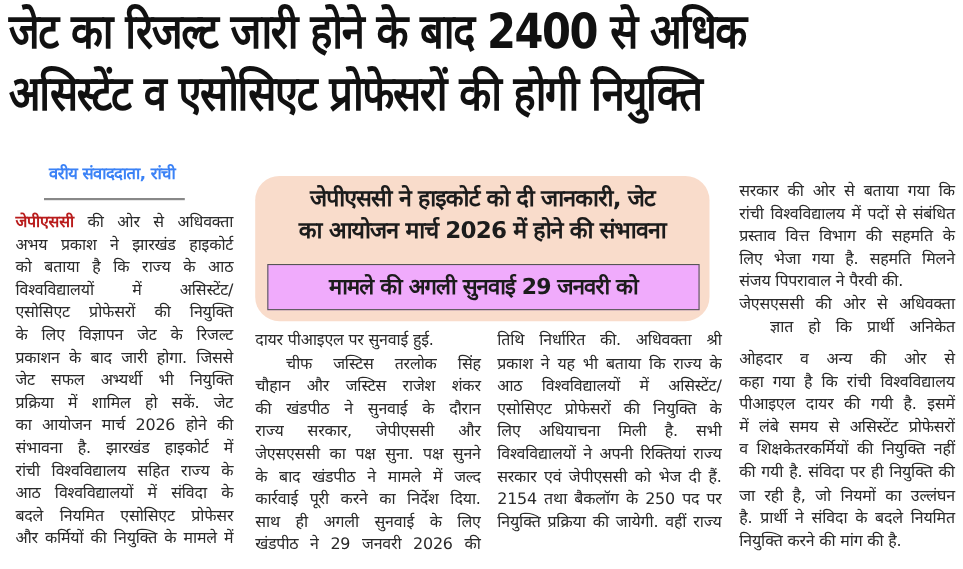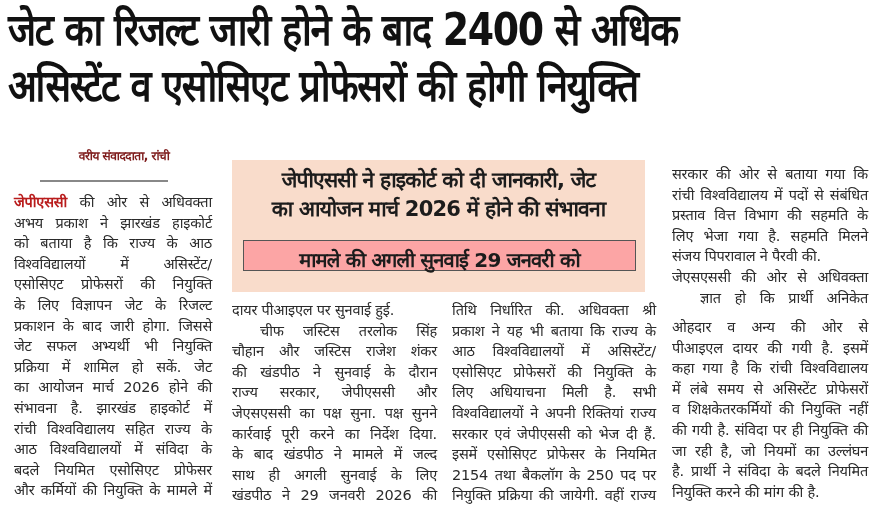--- a/index.html
+++ b/index.html
@@ -10,22 +10,22 @@
       position: absolute; left: 8px; top: 2px; width: 862px;
       font-family: "DejaVu Sans", sans-serif;
       font-weight: bold; font-size: 44px; line-height: 56px;
       letter-spacing: -1.5px; color: #111;
       transform: scaleX(0.86); transform-origin: left top;
       white-space: nowrap;
     }
     .headline .line { display: block; height: 56px; }
 
     .byline {
-      position: absolute; left: 26px; top: 147px; width: 196px;
-      text-align: center; font-weight: bold; font-size: 12px; color: #7f1d1d;
+      position: absolute; left: 4px; top: 147px; width: 196px;
+      text-align: center; font-weight: bold; font-size: 15px; color: #3b82f6;
       letter-spacing: -0.5px;
     }
     .byline-rule {
       position: absolute; left: 40px; top: 180px; width: 128px; height: 2px;
       background: #888;
     }
 
     .col {
       position: absolute; font-size: 14.5px; line-height: 20.6px; color: #2a2a2a;
       text-align: justify; letter-spacing: -0.2px;
@@ -36,30 +36,31 @@
     .col1 { left: 14px; top: 192px; width: 198px; }
     .col2 { left: 232px; top: 300px; width: 205px; }
     .col3 { left: 452px; top: 300px; width: 204px; }
     .col4a { left: 672px; top: 164px; width: 196px; }
     .col4b { left: 672px; top: 317px; width: 196px; }
     .lead { font-weight: bold; color: #b91c1c; }
 
     .highlight-box {
       position: absolute; left: 232px; top: 160px; width: 413px; height: 132px;
       background: #f9dccb;
+      border-radius: 22px;
     }
     .highlight-title {
       position: absolute; left: 0; top: 6px; width: 413px;
       text-align: center; font-weight: bold; font-size: 21px; line-height: 29px;
       color: #1c1c1c; letter-spacing: -0.8px;
     }
     .highlight-title .line { display: block; }
     .subbox {
-      position: absolute; left: 11px; top: 80px; width: 393px; height: 31px;
-      background: #fca5a5; border: 1.5px solid #555;
+      position: absolute; left: 11px; top: 80px; width: 393px; height: 42px;
+      background: #f0abfc; border: 1.5px solid #555;
       text-align: center; font-weight: bold; font-size: 20px; line-height: 38px;
       color: #1c1c1c; letter-spacing: -0.8px;
     }
   </style>
 </head>
 <body>
 
 <div class="headline">
   <span class="line">जेट का रिजल्ट जारी होने के बाद 2400 से अधिक</span>
   <span class="line">असिस्टेंट व एसोसिएट प्रोफेसरों की होगी नियुक्ति</span>
@@ -94,52 +95,51 @@
   <span class="ln">और कर्मियों की नियुक्ति के मामले में</span>
 </div>
 
 <div class="col col2">
   <span class="ln last">दायर पीआइएल पर सुनवाई हुई.</span>
   <span class="ln indent">चीफ जस्टिस तरलोक सिंह</span>
   <span class="ln">चौहान और जस्टिस राजेश शंकर</span>
   <span class="ln">की खंडपीठ ने सुनवाई के दौरान</span>
   <span class="ln">राज्य सरकार, जेपीएससी और</span>
   <span class="ln">जेएसएससी का पक्ष सुना. पक्ष सुनने</span>
+  <span class="ln">के बाद खंडपीठ ने मामले में जल्द</span>
   <span class="ln">कार्रवाई पूरी करने का निर्देश दिया.</span>
-  <span class="ln">के बाद खंडपीठ ने मामले में जल्द</span>
   <span class="ln">साथ ही अगली सुनवाई के लिए</span>
   <span class="ln">खंडपीठ ने 29 जनवरी 2026 की</span>
 </div>
 
 <div class="col col3">
   <span class="ln">तिथि निर्धारित की. अधिवक्ता श्री</span>
   <span class="ln">प्रकाश ने यह भी बताया कि राज्य के</span>
   <span class="ln">आठ विश्वविद्यालयों में असिस्टेंट/</span>
   <span class="ln">एसोसिएट प्रोफेसरों की नियुक्ति के</span>
   <span class="ln">लिए अधियाचना मिली है. सभी</span>
   <span class="ln">विश्वविद्यालयों ने अपनी रिक्तियां राज्य</span>
   <span class="ln">सरकार एवं जेपीएससी को भेज दी हैं.</span>
-  <span class="ln">इसमें एसोसिएट प्रोफेसर के नियमित</span>
   <span class="ln">2154 तथा बैकलॉग के 250 पद पर</span>
   <span class="ln">नियुक्ति प्रक्रिया की जायेगी. वहीं राज्य</span>
 </div>
 
 <div class="col col4a">
   <span class="ln">सरकार की ओर से बताया गया कि</span>
   <span class="ln">रांची विश्वविद्यालय में पदों से संबंधित</span>
   <span class="ln">प्रस्ताव वित्त विभाग की सहमति के</span>
   <span class="ln">लिए भेजा गया है. सहमति मिलने</span>
   <span class="ln last">संजय पिपरावाल ने पैरवी की.</span>
   <span class="ln">जेएसएससी की ओर से अधिवक्ता</span>
   <span class="ln indent">ज्ञात हो कि प्रार्थी अनिकेत</span>
 </div>
 
 <div class="col col4b">
   <span class="ln">ओहदार व अन्य की ओर से</span>
+  <span class="ln">कहा गया है कि रांची विश्वविद्यालय</span>
   <span class="ln">पीआइएल दायर की गयी है. इसमें</span>
-  <span class="ln">कहा गया है कि रांची विश्वविद्यालय</span>
   <span class="ln">में लंबे समय से असिस्टेंट प्रोफेसरों</span>
   <span class="ln">व शिक्षकेतरकर्मियों की नियुक्ति नहीं</span>
   <span class="ln">की गयी है. संविदा पर ही नियुक्ति की</span>
   <span class="ln">जा रही है, जो नियमों का उल्लंघन</span>
   <span class="ln">है. प्रार्थी ने संविदा के बदले नियमित</span>
   <span class="ln last">नियुक्ति करने की मांग की है.</span>
 </div>
 
 </body></html>

